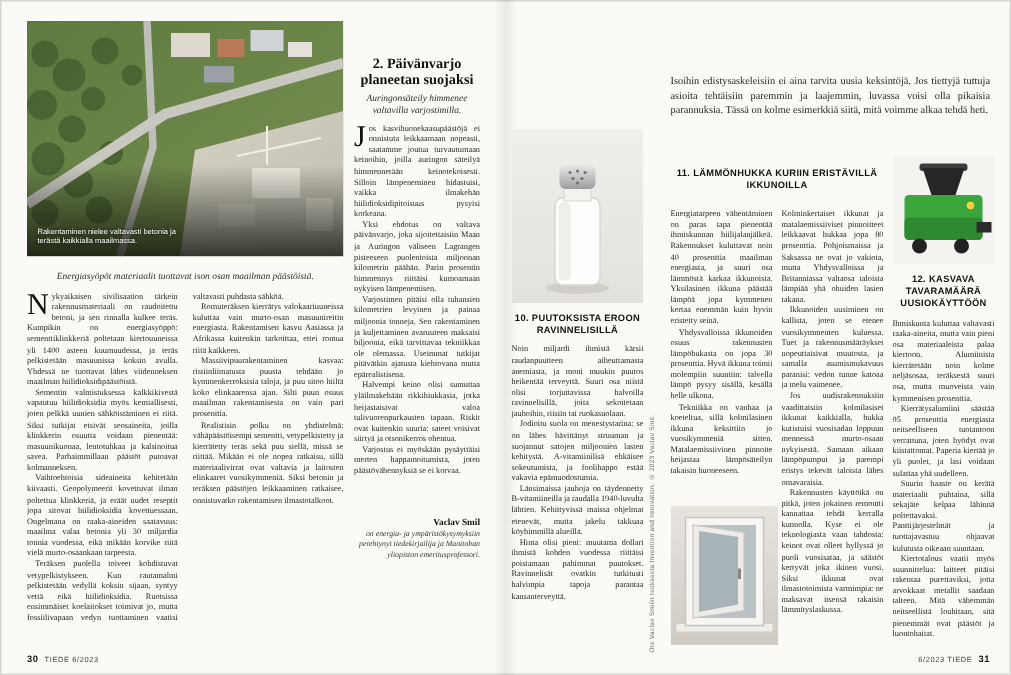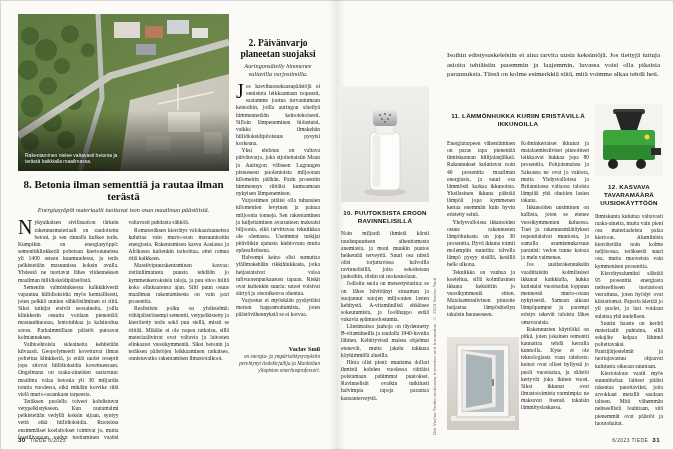--- a/index.html
+++ b/index.html
@@ -146,21 +146,20 @@
  Varjostimen pitäisi olla tuhansien kilometrien levyinen ja painaa miljoonia tonneja. Sen rakentaminen ja kuljettaminen avaruuteen maksaisi biljoonia, eikä tarvittavaa tekniikkaa ole olemassa. Useimmat tutkijat pitävätkin ajatusta kiehtovana mutta epärealistisena.
  Halvempi keino olisi sumuttaa yläilmakehään rikkihiukkasia, jotka heijastaisivat valoa tulivuorenpurkausten tapaan. Riskit ovat kuitenkin suuria: sateet voisivat siirtyä ja otsonikerros ohentua.
  Varjostus ei myöskään pysäyttäisi merten happamoitumista, joten päästövähennyksiä se ei korvaa.</span></div>
     <div class="bio">
       <div class="bio-name">Vaclav Smil</div>
       <div class="bio-text">on energia- ja ympäristökysymyksiin perehtynyt tiedekirjailija ja Manitoban yliopiston emeritusprofessori.</div>
     </div>
   </section>
 
   <section class="art8">
-    <h2 class="serif-title t8">8. Betonia ilman sementtiä ja rautaa ilman terästä</h2>
     <p class="standfirst">Energiasyöpöt materiaalit tuottavat ison osan maailman päästöistä.</p>
     <div class="body-text"><span class="dropcap">N</span><span>ykyaikaisen sivilisaation tärkein rakennusmateriaali on raudoitettu betoni, ja sen rinnalla kulkee teräs. Kumpikin on energiasyöppö: sementtiklinkkeriä poltetaan kiertouuneissa yli 1400 asteen kuumuudessa, ja teräs pelkistetään masuunissa koksin avulla. Yhdessä ne tuottavat lähes viidenneksen maailman hiilidioksidipäästöistä.
  Sementin valmistuksessa kalkkikivestä vapautuu hiilidioksidia myös kemiallisesti, joten pelkkä uunien sähköistäminen ei riitä. Siksi tutkijat etsivät seosaineita, joilla klinkkerin osuutta voidaan pienentää: masuunikuonaa, lentotuhkaa ja kalsinoitua savea. Parhaimmillaan päästöt putoavat kolmanneksen.
  Vaihtoehtoisia sideaineita kehitetään kiivaasti. Geopolymeerit kovettuvat ilman poltettua klinkkeriä, ja eräät uudet reseptit jopa sitovat hiilidioksidia kovettuessaan. Ongelmana on raaka-aineiden saatavuus: maailma valaa betonia yli 30 miljardia tonnia vuodessa, eikä mikään korvike riitä vielä murto-osaankaan tarpeesta.
  Teräksen puolella toiveet kohdistuvat vetypelkistykseen. Kun rautamalmi pelkistetään vedyllä koksin sijaan, syntyy vettä eikä hiilidioksidia. Ruotsissa ensimmäiset koelaitokset toimivat jo, mutta fossiilivapaan vedyn tuottaminen vaatisi valtavasti puhdasta sähköä.
  Romuteräksen kierrätys valokaariuuneissa kuluttaa vain murto-osan masuunireitin energiasta. Rakentamisen kasvu Aasiassa ja Afrikassa kuitenkin tarkoittaa, ettei romua riitä kaikkeen.
  Massiivipuurakentaminen kasvaa: ristiinliimatusta puusta tehdään jo kymmenkerroksisia taloja, ja puu sitoo hiiltä koko elinkaarensa ajan. Silti puun osuus maailman rakentamisesta on vain pari prosenttia.
  Realistisin polku on yhdistelmä: vähäpäästöisempi sementti, vetypelkistetty ja kierrätetty teräs sekä puu siellä, missä se riittää. Mikään ei ole nopea ratkaisu, sillä materiaalivirrat ovat valtavia ja laitosten elinkaaret vuosikymmeniä. Siksi betonin ja teräksen päästöjen leikkaaminen ratkaisee, onnistuvatko rakentamisen ilmastotalkoot.</span></div>
   </section>
 

